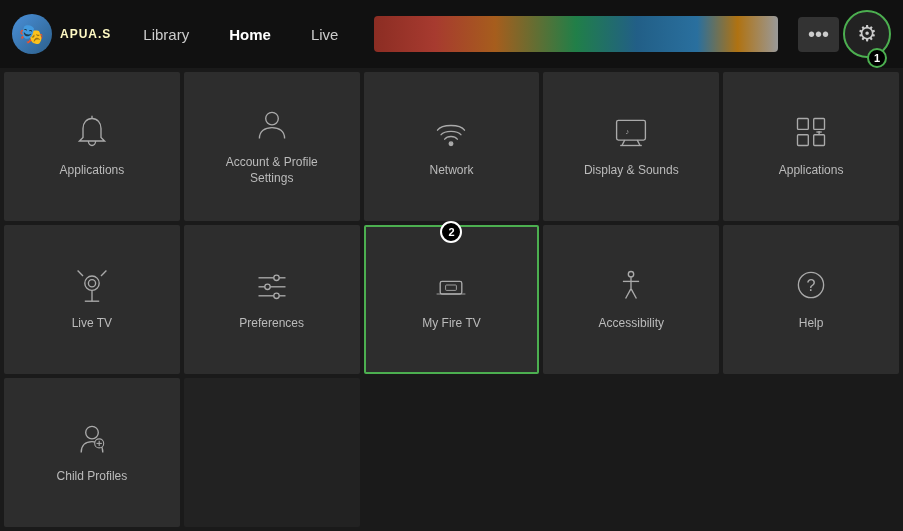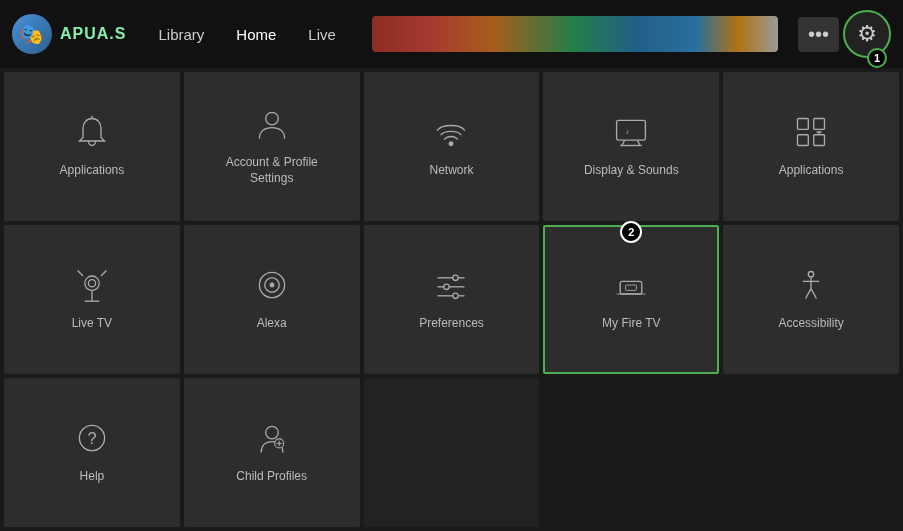--- a/index.html
+++ b/index.html
@@ -44,34 +44,34 @@
     .logo-text {
       color: #ccc;
       font-size: 20px;
       font-weight: bold;
       letter-spacing: 2px;
     }
 
     .nav-links {
       display: flex;
       align-items: center;
-      gap: 0;
+      gap: 8px;
     }
 
     .nav-link {
       color: #ccc;
       font-size: 15px;
       padding: 8px 16px;
       cursor: pointer;
       text-decoration: none;
     }
 
     .nav-link.active {
       color: #fff;
-      font-weight: normal;
+      font-weight: bold;
     }
 
     .search-bar {
       flex: 1;
       height: 36px;
       margin: 0 20px;
       border-radius: 4px;
       background: linear-gradient(90deg, #c0392b 0%, #e74c3c 15%, #e67e22 30%, #27ae60 50%, #2980b9 65%, #3498db 80%, #f39c12 90%, #d4d4d4 100%);
       opacity: 0.7;
     }
@@ -191,21 +191,21 @@
     }
   </style>
 </head>
 <body>
 
 <div class="topbar">
   <div class="logo-area">
     <div class="logo-circle">
       <span style="font-size:20px;">🎭</span>
     </div>
-    <span class="logo-text" style="font-size:16px; letter-spacing:1px; color:#86efac;">APUA.S</span>
+    <span class="logo-text" style="font-size:12px; letter-spacing:1px; color:#fef9c3;">APUA.S</span>
   </div>
 
   <div class="nav-links">
     <a class="nav-link">Library</a>
     <a class="nav-link active">Home</a>
     <a class="nav-link">Live</a>
   </div>
 
   <div class="search-bar"></div>
 
@@ -292,30 +292,20 @@
         <line x1="20" y1="26" x2="20" y2="38" stroke="#aaa" stroke-width="1.5"></line>
         <line x1="12" y1="38" x2="28" y2="38" stroke="#aaa" stroke-width="1.5"></line>
         <line x1="10" y1="10" x2="4" y2="4" stroke="#aaa" stroke-width="1.5"></line>
         <line x1="30" y1="10" x2="36" y2="4" stroke="#aaa" stroke-width="1.5"></line>
       </svg>
     </span>
     <span class="label">Live TV</span>
   </div>
 
 
-  <div class="grid-item">
-    <span class="icon">
-      <svg viewBox="0 0 40 40">
-        <circle cx="20" cy="20" r="14" stroke="#aaa" stroke-width="1.5" fill="none"></circle>
-        <circle cx="20" cy="20" r="8" stroke="#aaa" stroke-width="1.5" fill="none"></circle>
-        <circle cx="20" cy="20" r="2" fill="#aaa"></circle>
-      </svg>
-    </span>
-    <span class="label">Alexa</span>
-  </div>
 
   <div class="grid-item">
     <span class="icon">
       <svg viewBox="0 0 40 40">
         <line x1="5" y1="12" x2="35" y2="12" stroke="#aaa" stroke-width="1.5"></line>
         <line x1="5" y1="22" x2="35" y2="22" stroke="#aaa" stroke-width="1.5"></line>
         <line x1="5" y1="32" x2="35" y2="32" stroke="#aaa" stroke-width="1.5"></line>
         <rect x="22" y="9" width="6" height="6" rx="3" stroke="#aaa" stroke-width="1.5" fill="#2d2d2d"></rect>
         <rect x="12" y="19" width="6" height="6" rx="3" stroke="#aaa" stroke-width="1.5" fill="#2d2d2d"></rect>
         <rect x="22" y="29" width="6" height="6" rx="3" stroke="#aaa" stroke-width="1.5" fill="#2d2d2d"></rect>

